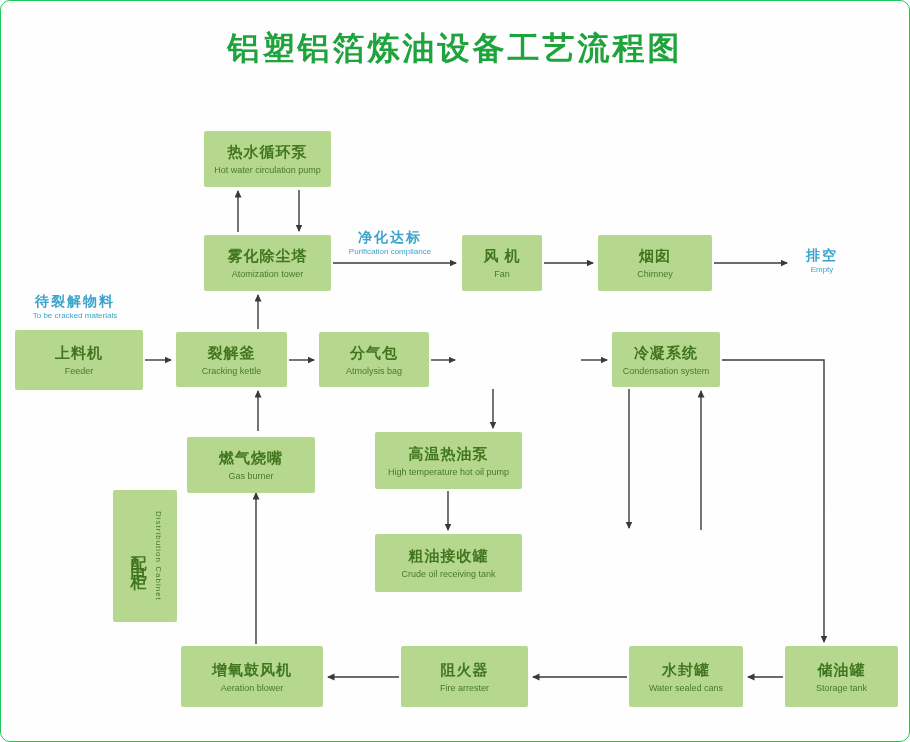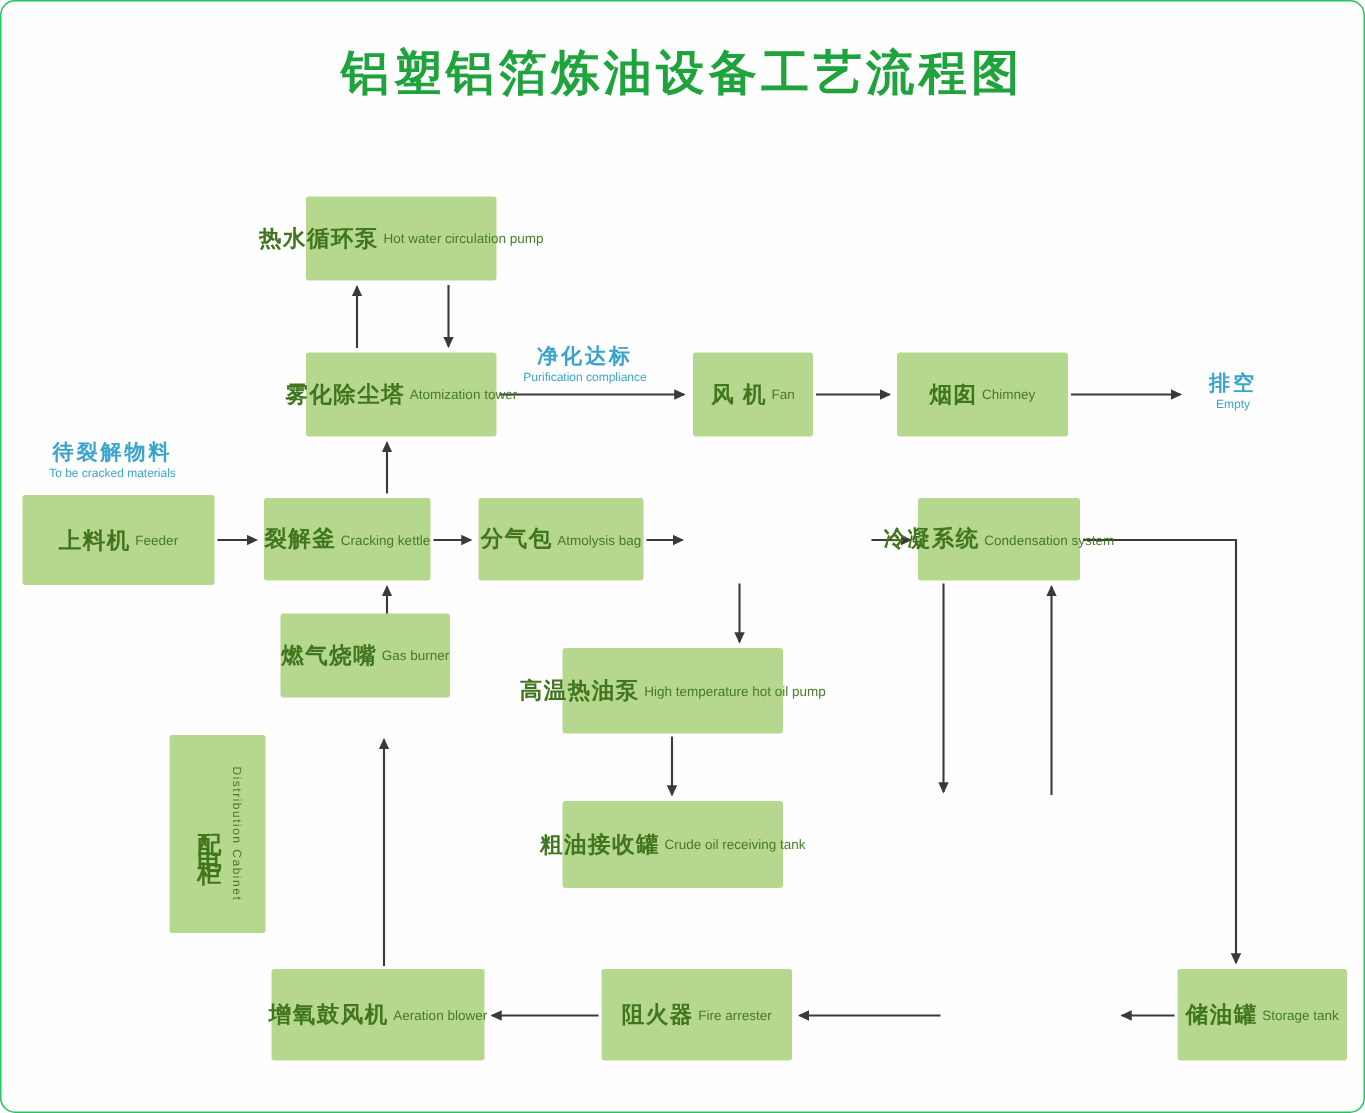--- a/index.html
+++ b/index.html
@@ -21,21 +21,21 @@
     font-size: 32px;
     font-weight: 700;
     letter-spacing: 3px;
     color: var(--title, #1fa33c);
   }
   .node {
     position: absolute;
     background: var(--box-fill, #b6d88e);
     border-radius: 2px;
     display: flex;
-    flex-direction: row;
+    flex-direction: column;
     align-items: center;
     justify-content: center;
     gap: 3px;
     box-sizing: border-box;
   }
   .node .zh {
     font-size: 15px;
     font-weight: 700;
     color: var(--box-text, #41761f);
     letter-spacing: 1px;
@@ -149,21 +149,21 @@
     <div class="zh">分气包</div>
     <div class="en">Atmolysis bag</div>
   </div>
 
 
   <div class="node" style="left:611px;top:331px;width:108px;height:55px">
     <div class="zh">冷凝系统</div>
     <div class="en">Condensation system</div>
   </div>
 
-  <div class="node" style="left:186px;top:408px;width:113px;height:56px">
+  <div class="node" style="left:186px;top:436px;width:128px;height:56px">
     <div class="zh">燃气烧嘴</div>
     <div class="en">Gas burner</div>
   </div>
 
   <div class="node" style="left:374px;top:431px;width:147px;height:57px">
     <div class="zh">高温热油泵</div>
     <div class="en">High temperature hot oil pump</div>
   </div>
 
   <div class="node vertical" style="left:112px;top:489px;width:64px;height:132px">
@@ -181,20 +181,24 @@
   <div class="node" style="left:180px;top:645px;width:142px;height:61px">
     <div class="zh">增氧鼓风机</div>
     <div class="en">Aeration blower</div>
   </div>
 
   <div class="node" style="left:400px;top:645px;width:127px;height:61px">
     <div class="zh">阻火器</div>
     <div class="en">Fire arrester</div>
   </div>
 
+  <div class="node" style="left:628px;top:645px;width:114px;height:61px">
+    <div class="zh">水封罐</div>
+    <div class="en">Water sealed cans</div>
+  </div>
 
   <div class="node" style="left:784px;top:645px;width:113px;height:61px">
     <div class="zh">储油罐</div>
     <div class="en">Storage tank</div>
   </div>
 
   <div class="flabel" style="left:343px;top:228px;width:92px">
     <div class="flabel-zh">净化达标</div>
     <div class="flabel-en">Purification compliance</div>
   </div>

